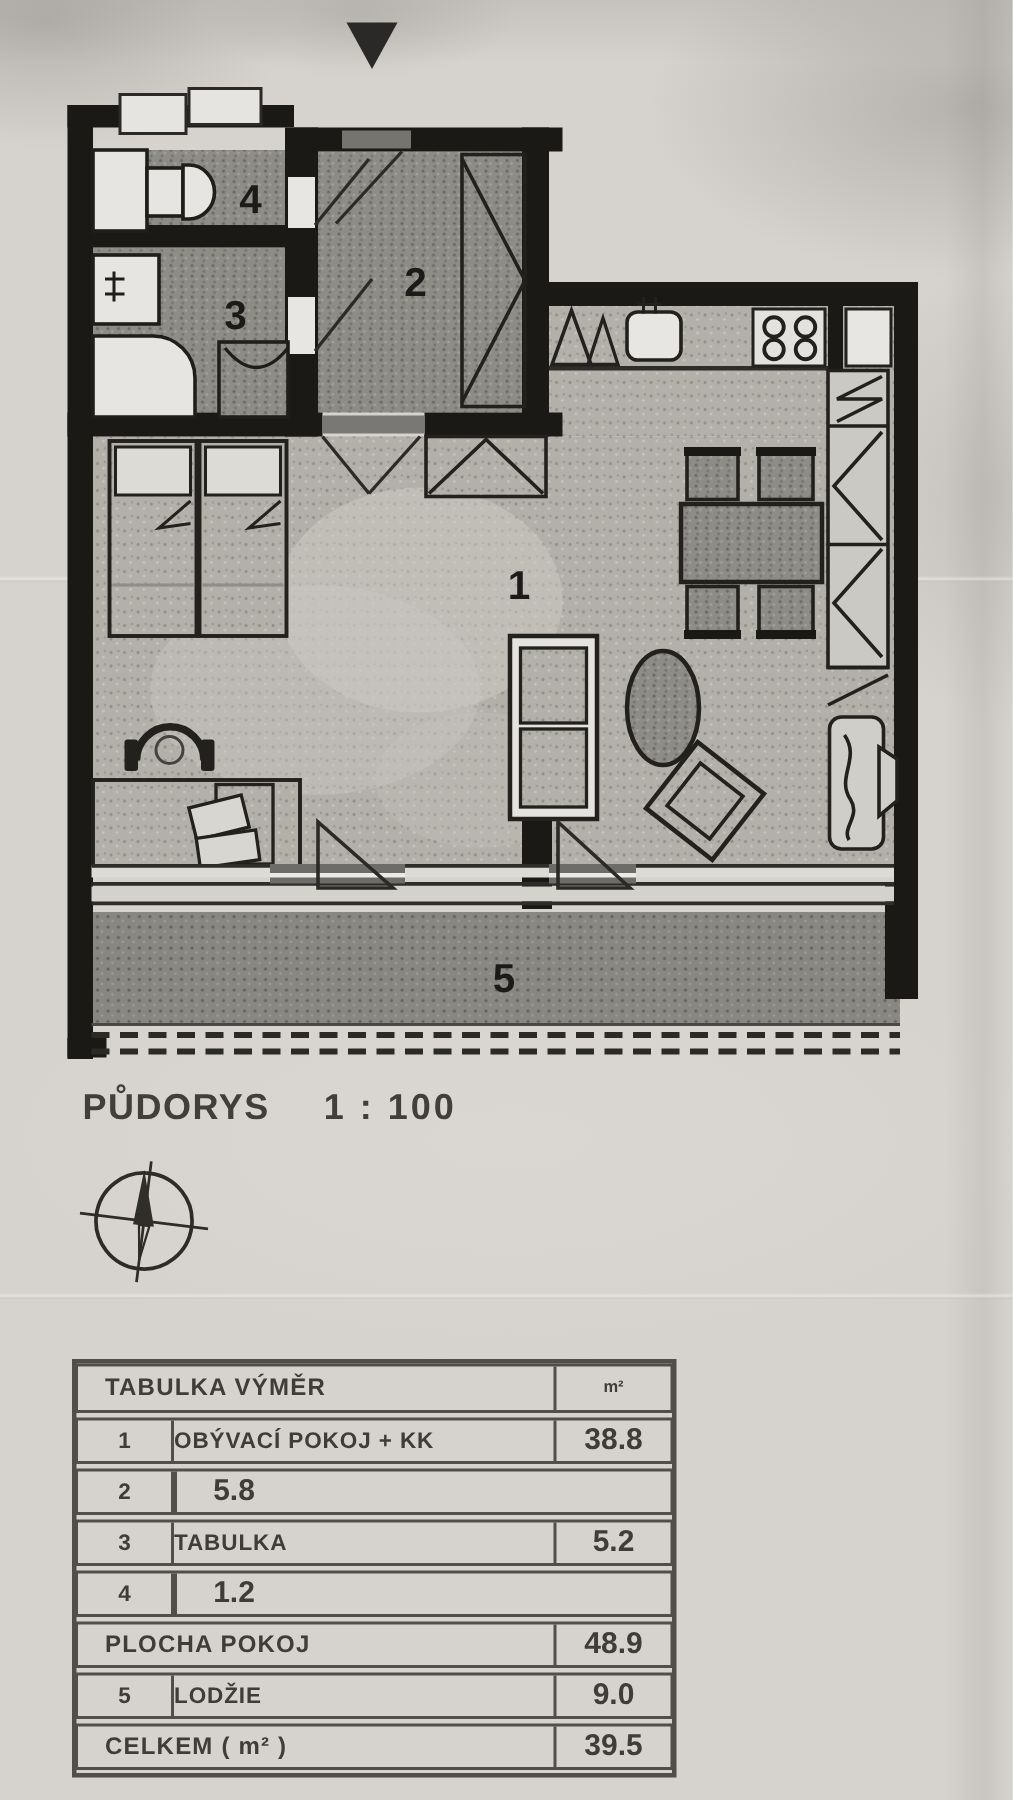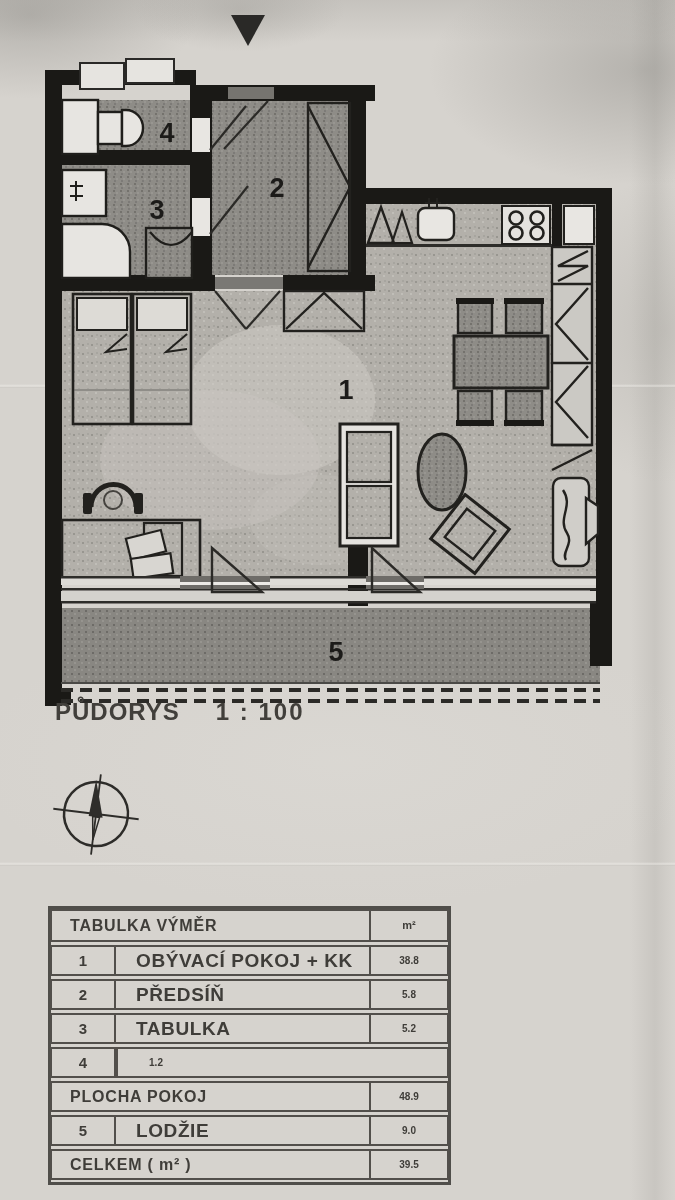--- a/index.html
+++ b/index.html
@@ -10,33 +10,33 @@
       radial-gradient(ellipse 150px 60px at 240px 10px, rgba(140,138,133,.30), rgba(140,138,133,0) 70%),
       radial-gradient(ellipse 300px 160px at 645px 70px, rgba(122,120,115,.36), rgba(122,120,115,0) 72%),
       radial-gradient(ellipse 160px 220px at 665px 330px, rgba(150,148,142,.28), rgba(150,148,142,0) 70%),
       radial-gradient(ellipse 500px 200px at 340px 760px, rgba(225,223,218,.35), rgba(225,223,218,0) 75%),
       linear-gradient(180deg, rgba(130,128,123,.20) 0px, rgba(130,128,123,0) 42px),
       linear-gradient(90deg, rgba(120,118,113,0) 630px, rgba(120,118,113,.14) 655px, rgba(120,118,113,0) 675px);
   }
   .crease{position:absolute;left:0;width:675px;height:4px;pointer-events:none;
     background:linear-gradient(180deg, rgba(242,240,236,0), rgba(242,240,236,.55) 50%, rgba(160,158,152,.25));}
   .plan-svg{position:absolute;left:0;top:0;}
-  .plan-title{position:absolute;left:55px;top:698px;color:#413f3b;font-weight:bold;
+  .plan-title{position:absolute;left:55px;top:725px;color:#413f3b;font-weight:bold;
     font-size:24px;letter-spacing:1px;white-space:nowrap;}
   .plan-title .scale{margin-left:36px;letter-spacing:2px;}
   .compass-svg{position:absolute;left:50px;top:770px;}
   .area-table{position:absolute;left:48px;top:906px;width:397px;color:#3f3d39;font-weight:bold;
     border:3px solid #504e4a;background:rgba(214,211,206,.35);padding:1px 0 2px 0;}
   .t-row{display:flex;align-items:center;border:2px solid #524f4b;height:27px;margin:3px -1px 0 -1px;}
   .t-row:first-child{margin-top:-1px;height:29px;}
   .t-cell-num{width:62px;text-align:center;font-size:15px;align-self:stretch;line-height:27px;
     border-right:2px solid #524f4b;flex:none;}
-  .t-cell-label{flex:1;padding-left:20px;font-size:19px;letter-spacing:.6px;}
+  .t-cell-label{flex:1;font-size:15px;letter-spacing:.6px;}
   .t-cell-span{flex:1;padding-left:18px;font-size:16px;letter-spacing:.8px;}
-  .t-cell-val{width:76px;flex:none;text-align:center;font-size:10px;align-self:stretch;line-height:27px;
+  .t-cell-val{width:76px;flex:none;text-align:center;font-size:20px;align-self:stretch;line-height:27px;
     border-left:2px solid #524f4b;}
   .t-row:first-child .t-cell-val{font-size:11px;line-height:29px;}
 </style>
 </head>
 <body>
 
 <div class="page">
 
   <div class="crease" style="top:384px"></div>
   <div class="crease" style="top:862px"></div>
@@ -268,21 +268,20 @@
       <div class="t-cell-span">TABULKA VÝMĚR</div>
       <div class="t-cell-val">m²</div>
     </div>
     <div class="t-row">
       <div class="t-cell-num">1</div>
       <div class="t-cell-label">OBÝVACÍ POKOJ + KK</div>
       <div class="t-cell-val">38.8</div>
     </div>
     <div class="t-row">
       <div class="t-cell-num">2</div>
-      <div class="t-cell-label">PŘEDSÍŇ</div>
       <div class="t-cell-val">5.8</div>
     </div>
     <div class="t-row">
       <div class="t-cell-num">3</div>
       <div class="t-cell-label">TABULKA</div>
       <div class="t-cell-val">5.2</div>
     </div>
     <div class="t-row">
       <div class="t-cell-num">4</div>
       <div class="t-cell-val">1.2</div>

